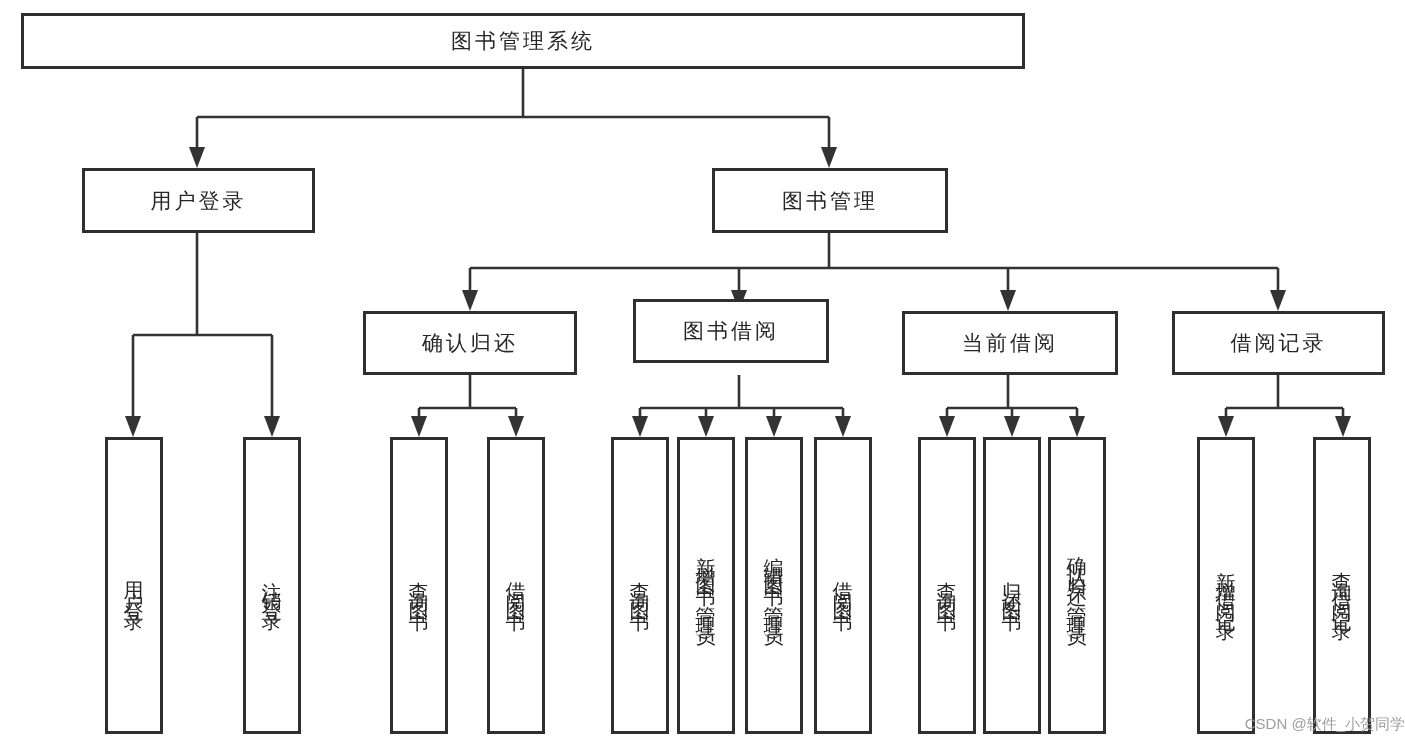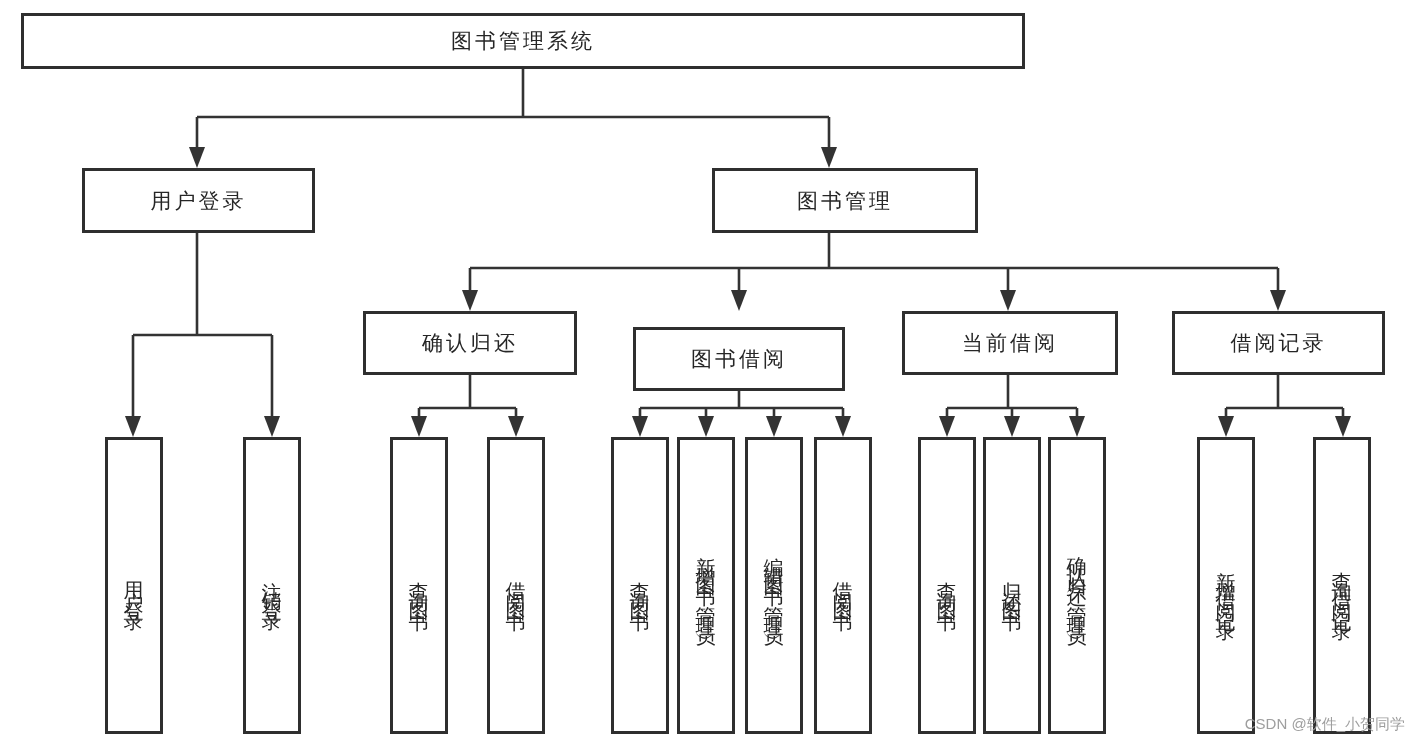--- a/index.html
+++ b/index.html
@@ -102,24 +102,24 @@
     <g>
       <path d="M1278 375 V408 M1226 408 H1343 M1226 408 V421 M1343 408 V421"></path>
       <polygon points="1218,416 1234,416 1226,437"></polygon>
       <polygon points="1335,416 1351,416 1343,437"></polygon>
     </g>
   </svg>
 
   <div class="box" style="left:21px;top:13px;width:1004px;height:56px">图书管理系统</div>
 
   <div class="box" style="left:82px;top:168px;width:233px;height:65px">用户登录</div>
-  <div class="box" style="left:712px;top:168px;width:266px;height:65px">图书管理</div>
+  <div class="box" style="left:712px;top:168px;width:236px;height:65px">图书管理</div>
 
   <div class="box" style="left:363px;top:311px;width:214px;height:64px">确认归还</div>
-  <div class="box" style="left:633px;top:327px;width:212px;height:64px">图书借阅</div>
+  <div class="box" style="left:633px;top:299px;width:196px;height:64px">图书借阅</div>
   <div class="box" style="left:902px;top:311px;width:216px;height:64px">当前借阅</div>
   <div class="box" style="left:1172px;top:311px;width:213px;height:64px">借阅记录</div>
 
   <div class="box vbox" style="left:105px;top:437px;width:58px;height:297px">用户登录</div>
   <div class="box vbox" style="left:243px;top:437px;width:58px;height:297px">注销登录</div>
 
   <div class="box vbox" style="left:390px;top:437px;width:58px;height:297px">查询图书</div>
   <div class="box vbox" style="left:487px;top:437px;width:58px;height:297px">借阅图书</div>
 
   <div class="box vbox" style="left:611px;top:437px;width:58px;height:297px">查询图书</div>

